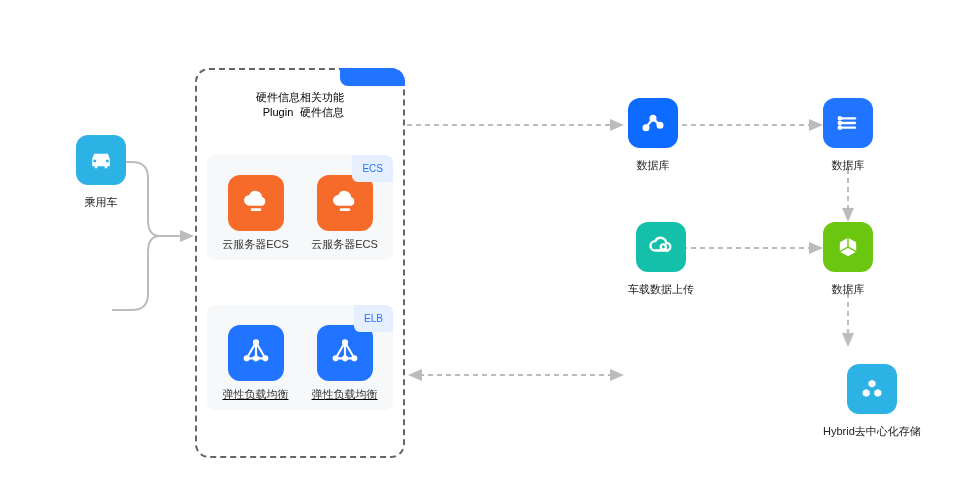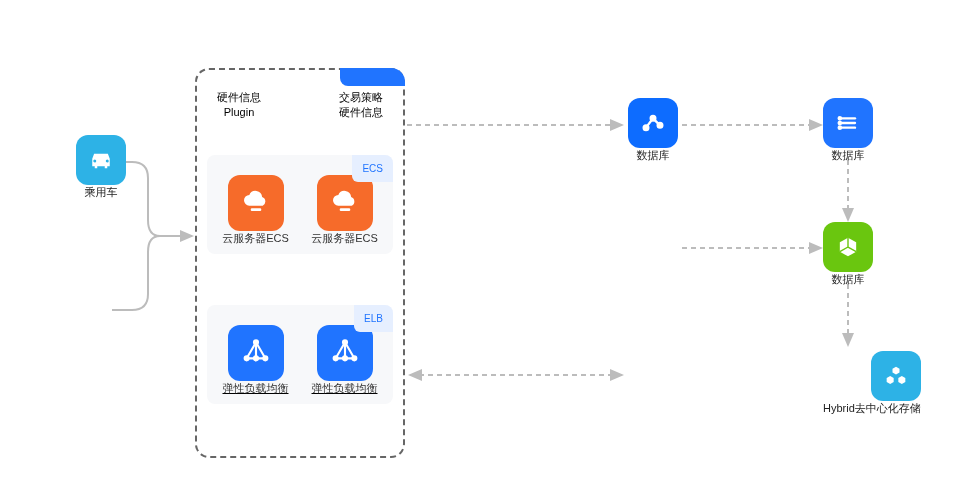--- a/index.html
+++ b/index.html
@@ -1,18 +1,18 @@
 <!DOCTYPE html>
 <html><head>
   <meta charset="utf-8">
   <style>
     * { margin: 0; padding: 0; box-sizing: border-box; }
     body { font-family: -apple-system, "PingFang SC", "Microsoft YaHei", sans-serif; background: #fff; width: 960px; height: 500px; position: relative; }
     .diagram { position: relative; width: 960px; height: 500px; }
-    .node { position: absolute; display: flex; flex-direction: column; align-items: center; gap: 0; }
+    .node { position: absolute; display: flex; flex-direction: column; align-items: center; gap: 10px; }
     .icon-box { width: 50px; height: 50px; border-radius: 12px; display: flex; align-items: center; justify-content: center; }
     .node-label { font-size: 11px; color: #222; text-align: center; white-space: nowrap; }
     .bg-car { background: #2db2e6; }
     .bg-truck { background: #2db2e6; }
     .bg-ecs { background: #f66b2a; }
     .bg-elb { background: #2074ff; }
     .bg-graph { background: #0d6cff; }
     .bg-teal { background: #14c0a9; }
     .bg-shield { background: #48c22f; }
     .bg-lines { background: #2074ff; }
@@ -20,32 +20,32 @@
     .bg-sky { background: #2db2e6; }
     .center-panel {
       position: absolute; left: 195px; top: 68px; width: 210px; height: 390px;
       border: 2px dashed #666; border-radius: 14px; background: #fff;
     }
     .center-tab {
       position: absolute; right: -2px; top: -2px; width: 65px; height: 18px;
       background: #2074ff; border-radius: 0 14px 0 8px;
     }
     .center-header {
-      position: absolute; top: 20px; left: 0; right: 0; display: flex; justify-content: space-between; padding: 0 20px;
+      position: absolute; top: 20px; left: 0; right: 0; display: flex; justify-content: center; padding: 0 20px;
     }
     .center-header div { text-align: center; font-size: 11px; line-height: 1.4; }
     .sub-panel {
       position: absolute; left: 10px; right: 10px; background: #f7f8fa; border-radius: 8px; padding: 10px 8px 8px;
     }
     .sub-tag {
       position: absolute; top: 0; right: 0; background: #e6efff; color: #2074ff; font-size: 10px;
       padding: 8px 10px; border-radius: 0 8px 0 6px;
     }
     .pair { display: flex; justify-content: space-around; gap: 8px; margin-top: 10px; }
-    .pair-item { display: flex; flex-direction: column; align-items: center; }
+    .pair-item { display: flex; flex-direction: column; align-items: center; gap: 6px; }
     .pair-item .icon-box { width: 56px; height: 56px; }
     .pair-label { font-size: 11px; color: #333; }
     svg.conn { position: absolute; top: 0; left: 0; width: 960px; height: 500px; pointer-events: none; }
     .line { stroke: #bcbcbc; stroke-width: 2; fill: none; }
     .dashed { stroke-dasharray: 5 4; }
     .arrowhead { fill: #bcbcbc; }
   </style>
 </head>
 <body>
 
@@ -87,21 +87,21 @@
 
 
 <div class="center-panel">
   <div class="center-tab"></div>
   <div class="center-header">
     <div>
       <div>硬件信息</div>
       <div>Plugin</div>
     </div>
     <div>
-      <div>交易策略</div>
+      <div>相关功能</div>
       <div>硬件信息</div>
     </div>
   </div>
 
   <div class="sub-panel" style="top:85px;">
     <div class="sub-tag">ECS</div>
     <div class="pair">
       <div class="pair-item">
         <div class="icon-box bg-ecs">
           <svg width="32" height="32" viewBox="0 0 24 24" fill="#fff">
@@ -159,20 +159,30 @@
     <svg width="28" height="28" viewBox="0 0 24 24" fill="none" stroke="#fff" stroke-width="2">
           <circle cx="6" cy="16" r="2" fill="#fff"></circle>
           <circle cx="12" cy="8" r="2" fill="#fff"></circle>
           <circle cx="18" cy="14" r="2" fill="#fff"></circle>
           <path d="M6 16l6-8 6 6"></path>
         </svg>
   </div>
   <span class="node-label">数据库</span>
 </div>
 
+<div class="node" style="left:628px; top:222px;">
+  <div class="icon-box bg-teal">
+    <svg width="28" height="28" viewBox="0 0 24 24" fill="none" stroke="#fff" stroke-width="2">
+          <path d="M7 15a4 4 0 010-8 5 5 0 019.5 1.5A3 3 0 0117 15H7z" fill="none"></path>
+          <circle cx="14" cy="12" r="2.2"></circle>
+          <line x1="16" y1="14" x2="18" y2="16"></line>
+        </svg>
+  </div>
+  <span class="node-label">车载数据上传</span>
+</div>
 
 
 <div class="node" style="left:823px; top:98px;">
   <div class="icon-box bg-lines">
     <svg width="28" height="28" viewBox="0 0 24 24" fill="none" stroke="#fff" stroke-width="2" stroke-linecap="round">
           <line x1="6" y1="8" x2="18" y2="8"></line>
           <line x1="6" y1="12" x2="18" y2="12"></line>
           <line x1="6" y1="16" x2="18" y2="16"></line>
           <circle cx="5" cy="8" r="1" fill="#fff"></circle>
           <circle cx="5" cy="12" r="1" fill="#fff"></circle>
@@ -185,21 +195,21 @@
 <div class="node" style="left:823px; top:222px;">
   <div class="icon-box bg-green">
     <svg width="28" height="28" viewBox="0 0 24 24" fill="#fff">
           <path d="M12 4l7 4v8l-7 4-7-4V8l7-4z"></path>
           <path d="M12 4v8l7 4M12 12l-7 4" stroke="#6ac60f" stroke-width="1.2" fill="none"></path>
         </svg>
   </div>
   <span class="node-label">数据库</span>
 </div>
 
-<div class="node" style="left:823px; top:351px;align-items:flex-end;">
+<div class="node" style="left:823px; top:364px;">
   <div class="icon-box bg-sky">
     <svg width="28" height="28" viewBox="0 0 24 24" fill="#fff">
           <path d="M12 4l3 1.7v3.4L12 10.8 9 9.1V5.7z"></path>
           <path d="M7 12l3 1.7v3.4L7 18.8 4 17.1v-3.4z"></path>
           <path d="M17 12l3 1.7v3.4l-3 1.7-3-1.7v-3.4z"></path>
         </svg>
   </div>
   <span class="node-label">Hybrid去中心化存储</span>
 </div>
 

